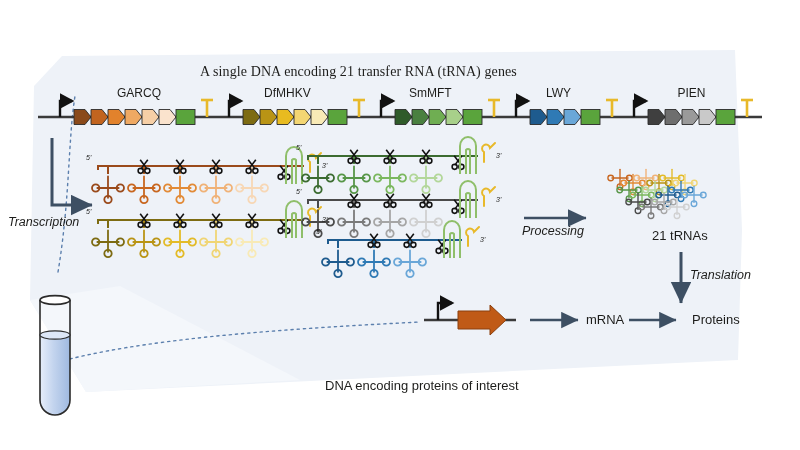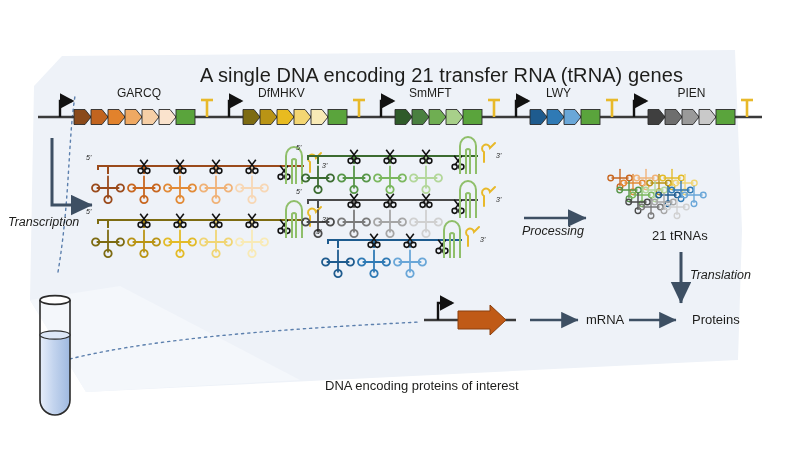--- a/index.html
+++ b/index.html
@@ -5,21 +5,21 @@
   html,body{margin:0;padding:0;}
   body{
     width:800px;height:450px;
     background:#ffffff;
     font-family:"Liberation Sans", sans-serif;
     position:relative;
     overflow:hidden;
   }
   #stage{position:absolute;left:0;top:0;width:800px;height:450px;}
   .lbl{position:absolute;white-space:nowrap;color:#1d1d1b;}
-  .title{font-size:20px;letter-spacing:.1px;}
+  .title{font-size:14px;letter-spacing:.1px;font-family:Liberation Serif, serif;}
   .cluster-name{font-size:12px;}
   .ital{font-style:italic;font-size:12.5px;}
   .plain{font-size:13px;}
   .tiny{font-size:7px;font-style:italic;}
   svg{position:absolute;left:0;top:0;overflow:visible;}
 </style>
 </head>
 <body>
 
 <div id="stage">
@@ -98,21 +98,21 @@
         <path d="M 665 109.5 L 676 109.5 L 682 117 L 676 124.5 L 665 124.5 Z" fill="#6e6e6e" stroke="#2b2b2b" stroke-width="0.9"></path>
         <path d="M 682 109.5 L 693 109.5 L 699 117 L 693 124.5 L 682 124.5 Z" fill="#9a9a9a" stroke="#2b2b2b" stroke-width="0.9"></path>
         <path d="M 699 109.5 L 710 109.5 L 716 117 L 710 124.5 L 699 124.5 Z" fill="#c9c9c9" stroke="#2b2b2b" stroke-width="0.9"></path>
         <rect x="716" y="109.5" width="19" height="15" fill="#5aa43c" stroke="#2b2b2b" stroke-width="0.9"></rect>
         <line x1="747" y1="117" x2="747" y2="100" stroke="#e8b92a" stroke-width="2.6"></line>
         <line x1="741" y1="100" x2="753" y2="100" stroke="#e8b92a" stroke-width="2.6"></line>
       </g>
   </svg>
   <div id="cluster-labels">
       <div class="lbl cluster-name" style="left: 117px; top: 86px;">GARCQ</div>
-      <div class="lbl cluster-name" style="left: 258px; top: 86px;">DfMHKV</div>
+      <div class="lbl cluster-name" style="left: 264px; top: 86px;">DfMHKV</div>
       <div class="lbl cluster-name" style="left: 409px; top: 86px;">SmMFT</div>
       <div class="lbl cluster-name" style="left: 546px; top: 86px;">LWY</div>
       <div class="lbl cluster-name" style="left: 677.5px; top: 86px;">PIEN</div>
     </div>
 
   <svg width="800" height="450">
     <path d="M 52 138 L 52 205 L 92 205" fill="none" stroke="#3d4f63" stroke-width="3" marker-end="url(#ah)"></path>
   </svg>
   <div class="lbl ital" style="left:8px;top:215px;">Transcription</div>
 

